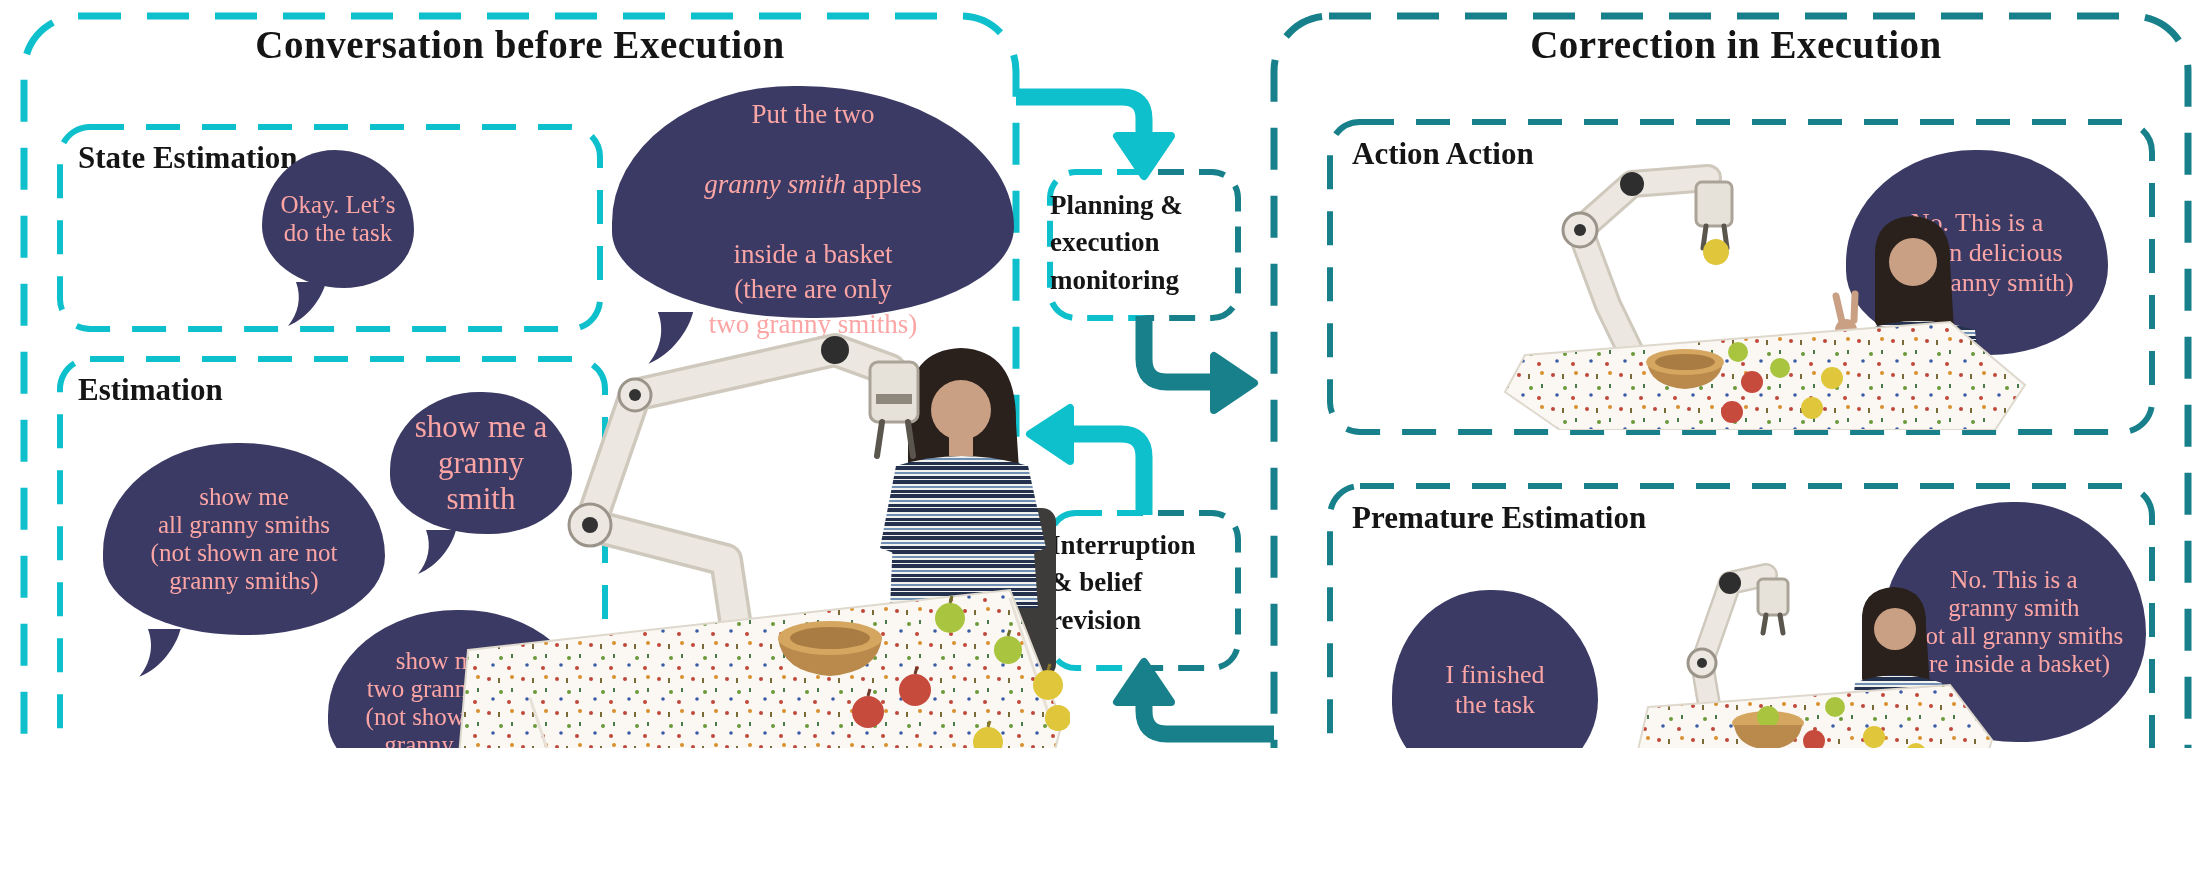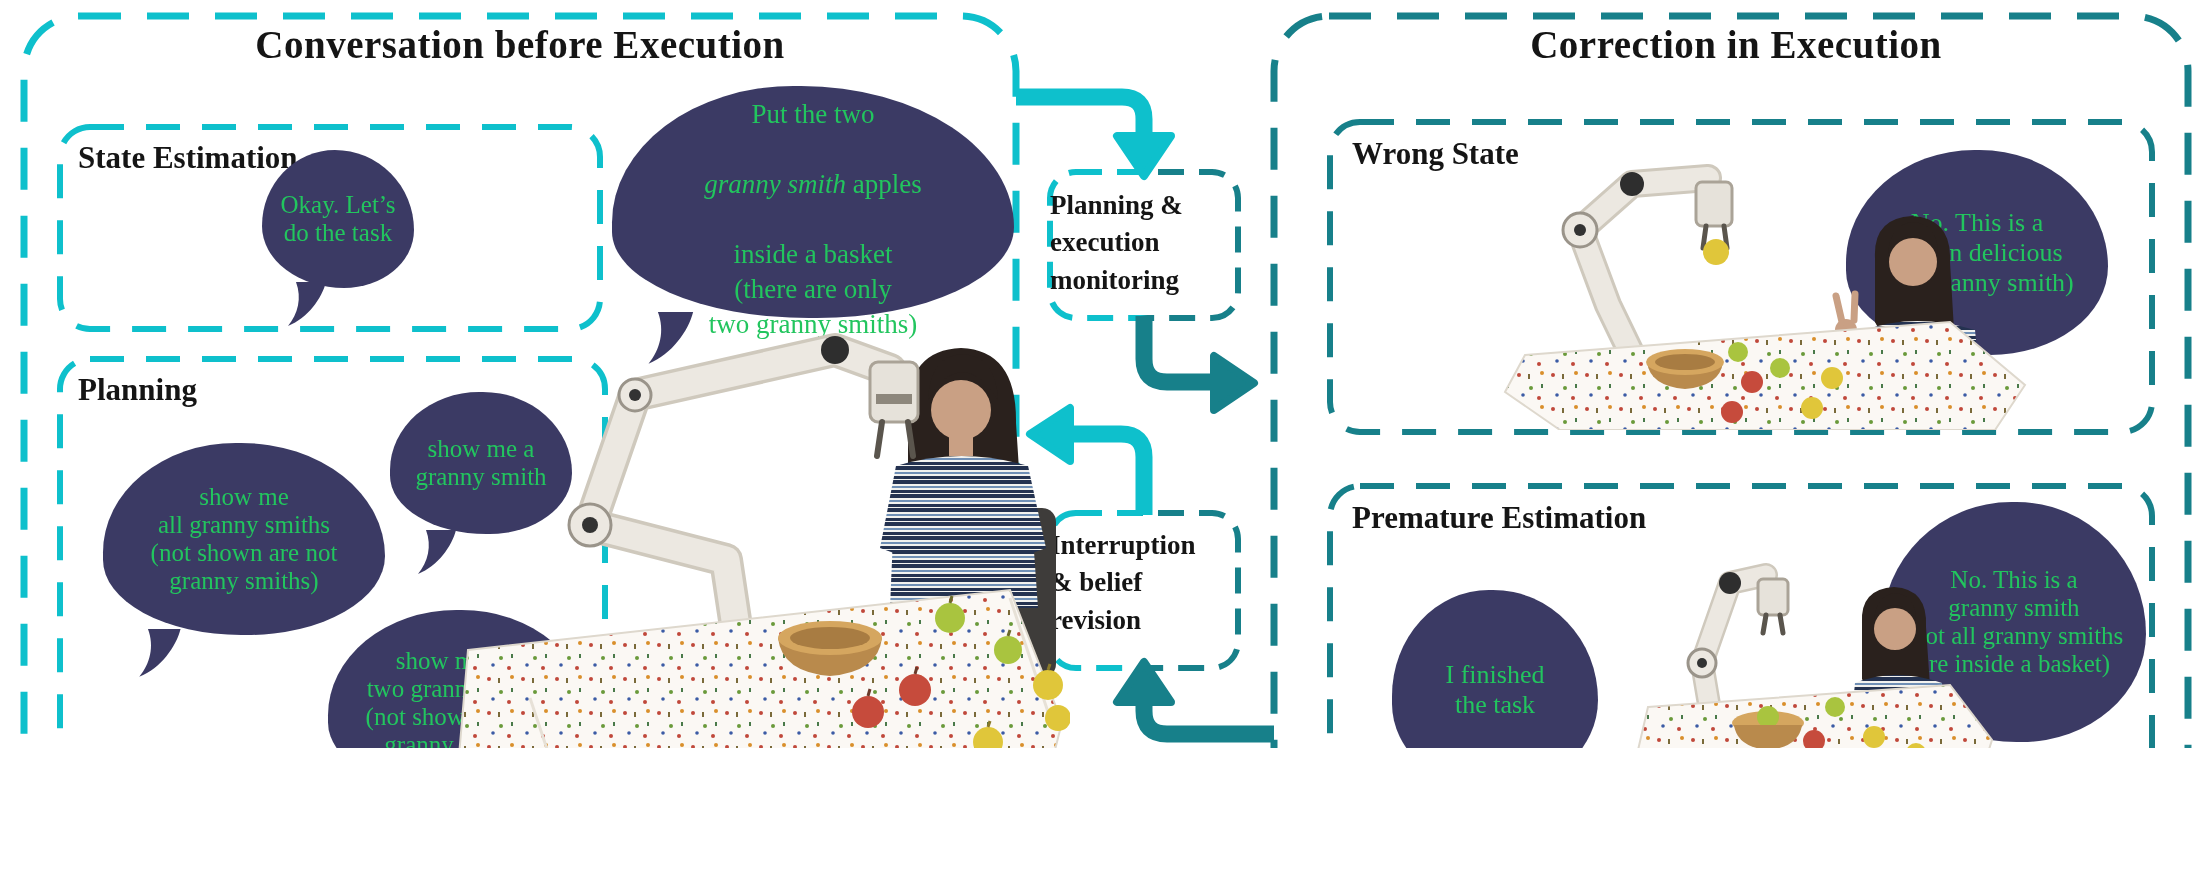--- a/index.html
+++ b/index.html
@@ -3,21 +3,21 @@
 <meta charset="utf-8">
 <style>
   html,body{margin:0;padding:0;background:#ffffff;}
   #stage{position:relative;width:2202px;height:748px;background:#fff;overflow:hidden;
          font-family:"Liberation Serif","DejaVu Serif",serif;color:#151515;}
   #bg{position:absolute;left:0;top:0;}
   .abs{position:absolute;}
   .title{font-size:39px;font-weight:bold;text-align:center;letter-spacing:.5px;}
   .boxlabel{font-size:31px;font-weight:bold;}
   .midtext{font-size:27px;font-weight:bold;line-height:1.38;white-space:pre-line;}
-  .bubble{position:absolute;background:#3B3A64;color:#22c55e;display:flex;align-items:center;justify-content:center;}
+  .bubble{position:absolute;background:#3B3A64;color:#fca5a5;display:flex;align-items:center;justify-content:center;}
   .btext{text-align:center;white-space:pre-line;padding:4px 10px;}
   .tail{position:absolute;}
   .scene{position:absolute;}
 </style>
 </head>
 <body>
 
 <div id="stage">
 
   <svg width="0" height="0" style="position:absolute">
@@ -82,22 +82,22 @@
 
     <g>
       <path d="M1274 734 H1167 Q1144 734 1144 711 V698" fill="none" stroke="#17808A" stroke-width="17"></path>
       <path d="M1117 702 H1171 L1144 662 Z" fill="#17808A" stroke="#17808A" stroke-width="8" stroke-linejoin="round"></path>
     </g>
   </svg>
 
   <div class="abs title" style="left:120px;top:22px;width:800px">Conversation before Execution</div>
   <div class="abs title" style="left:1331px;top:22px;width:810px">Correction in Execution</div>
   <div class="abs boxlabel" style="left:78px;top:140px">State Estimation</div>
-  <div class="abs boxlabel" style="left:78px;top:372px">Planning</div>
-  <div class="abs boxlabel" style="left:1352px;top:136px">Wrong State</div>
+  <div class="abs boxlabel" style="left:78px;top:372px">Estimation</div>
+  <div class="abs boxlabel" style="left:1352px;top:136px">Action Action</div>
   <div class="abs boxlabel" style="left:1352px;top:500px">Premature Estimation</div>
   <div class="abs midtext" style="left:1050px;top:187px;width:188px">Planning &amp;
 execution
 monitoring</div>
   <div class="abs midtext" style="left:1050px;top:527px;width:188px">Interruption
 &amp; belief
 revision</div>
 
   <div class="bubble" style="left:262px;top:150px;width:152px;height:138px;font-size:25px;border-radius:48% 52% 46% 54% / 55% 58% 42% 45%;">
     <div class="btext">Okay. Let’s
@@ -113,21 +113,21 @@
       <i>granny smith</i><span> apples</span><br>
       <span class="btext" style="padding:0">inside a basket
 (there are only
 two granny smiths)</span>
     </div>
     <svg class="tail" style="left:8%;bottom:-48px" width="56" height="54" viewBox="0 0 44 46">
       <path d="M10 0 C 16 16, 12 32, 2 44 C 22 36, 36 16, 40 0 Z" fill="#3B3A64"></path>
       </svg>
   </div>
 
-  <div class="bubble" style="left:390px;top:392px;width:182px;height:142px;font-size:25px;border-radius:50% 50% 46% 54% / 56% 58% 44% 42%;">
+  <div class="bubble" style="left:390px;top:392px;width:182px;height:142px;font-size:31px;border-radius:50% 50% 46% 54% / 56% 58% 44% 42%;">
     <div class="btext">show me a
 granny smith</div>
     <svg class="tail" style="left:14%;bottom:-42px" width="46" height="46" viewBox="0 0 44 46">
       <path d="M10 0 C 16 16, 12 32, 2 44 C 22 36, 36 16, 40 0 Z" fill="#3B3A64"></path>
       </svg>
   </div>
 
   <div class="bubble" style="left:103px;top:443px;width:282px;height:192px;font-size:25px;border-radius:48% 52% 50% 50% / 58% 60% 42% 40%;">
     <div class="btext">show me
 all granny smiths

